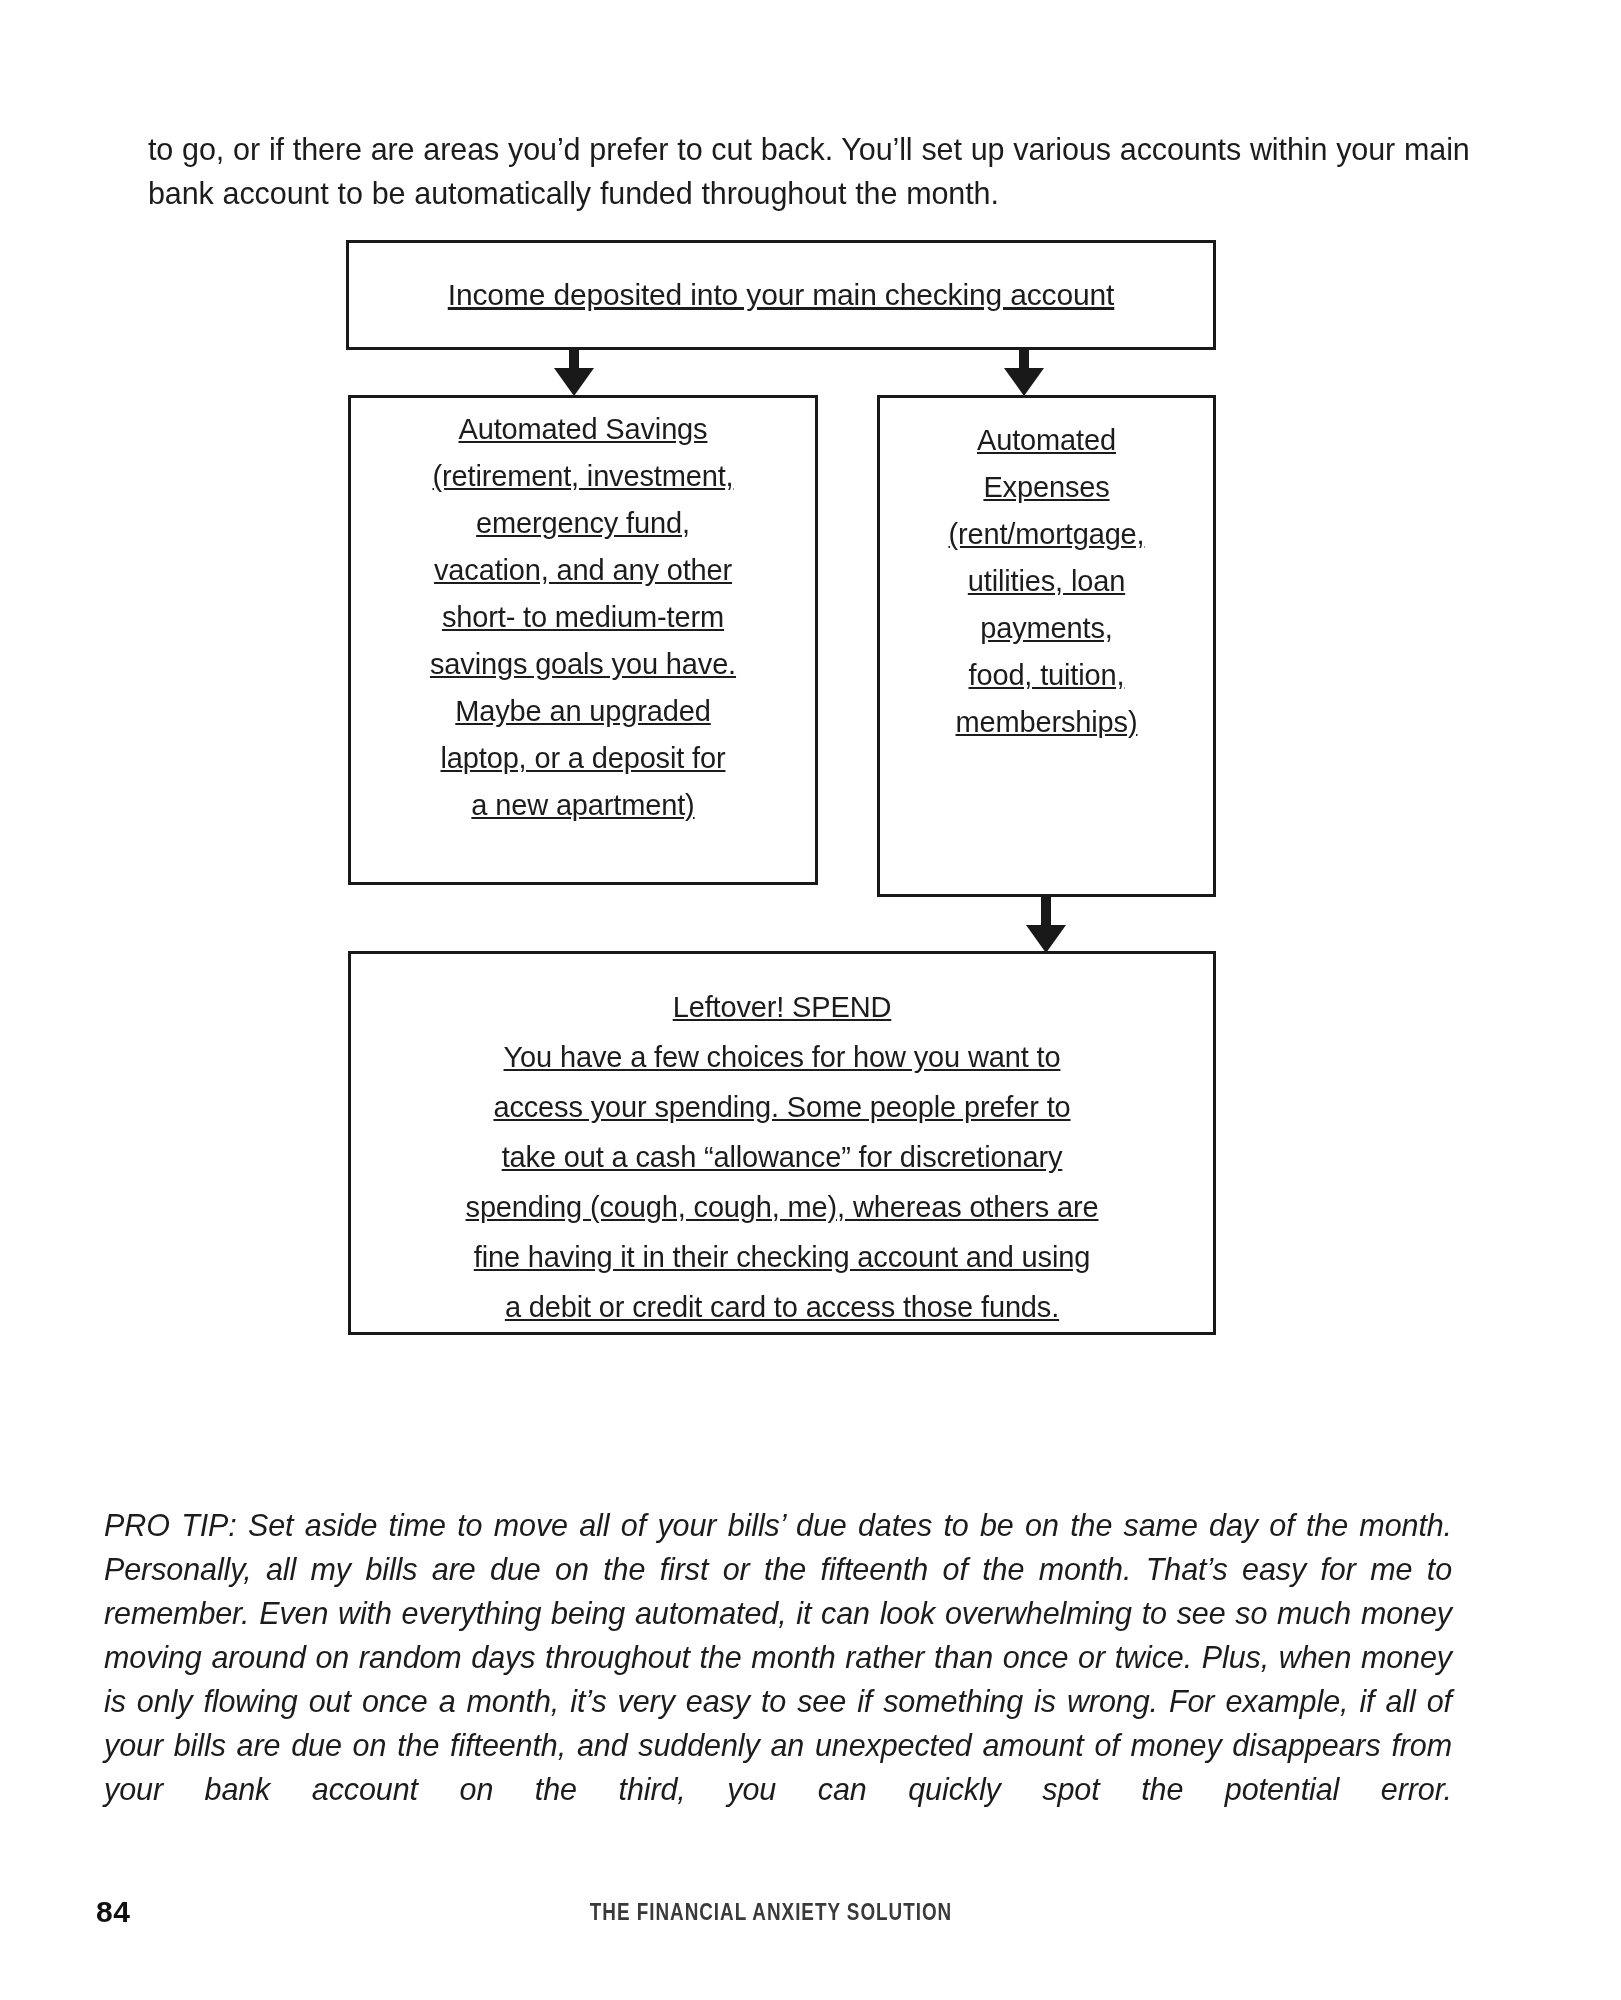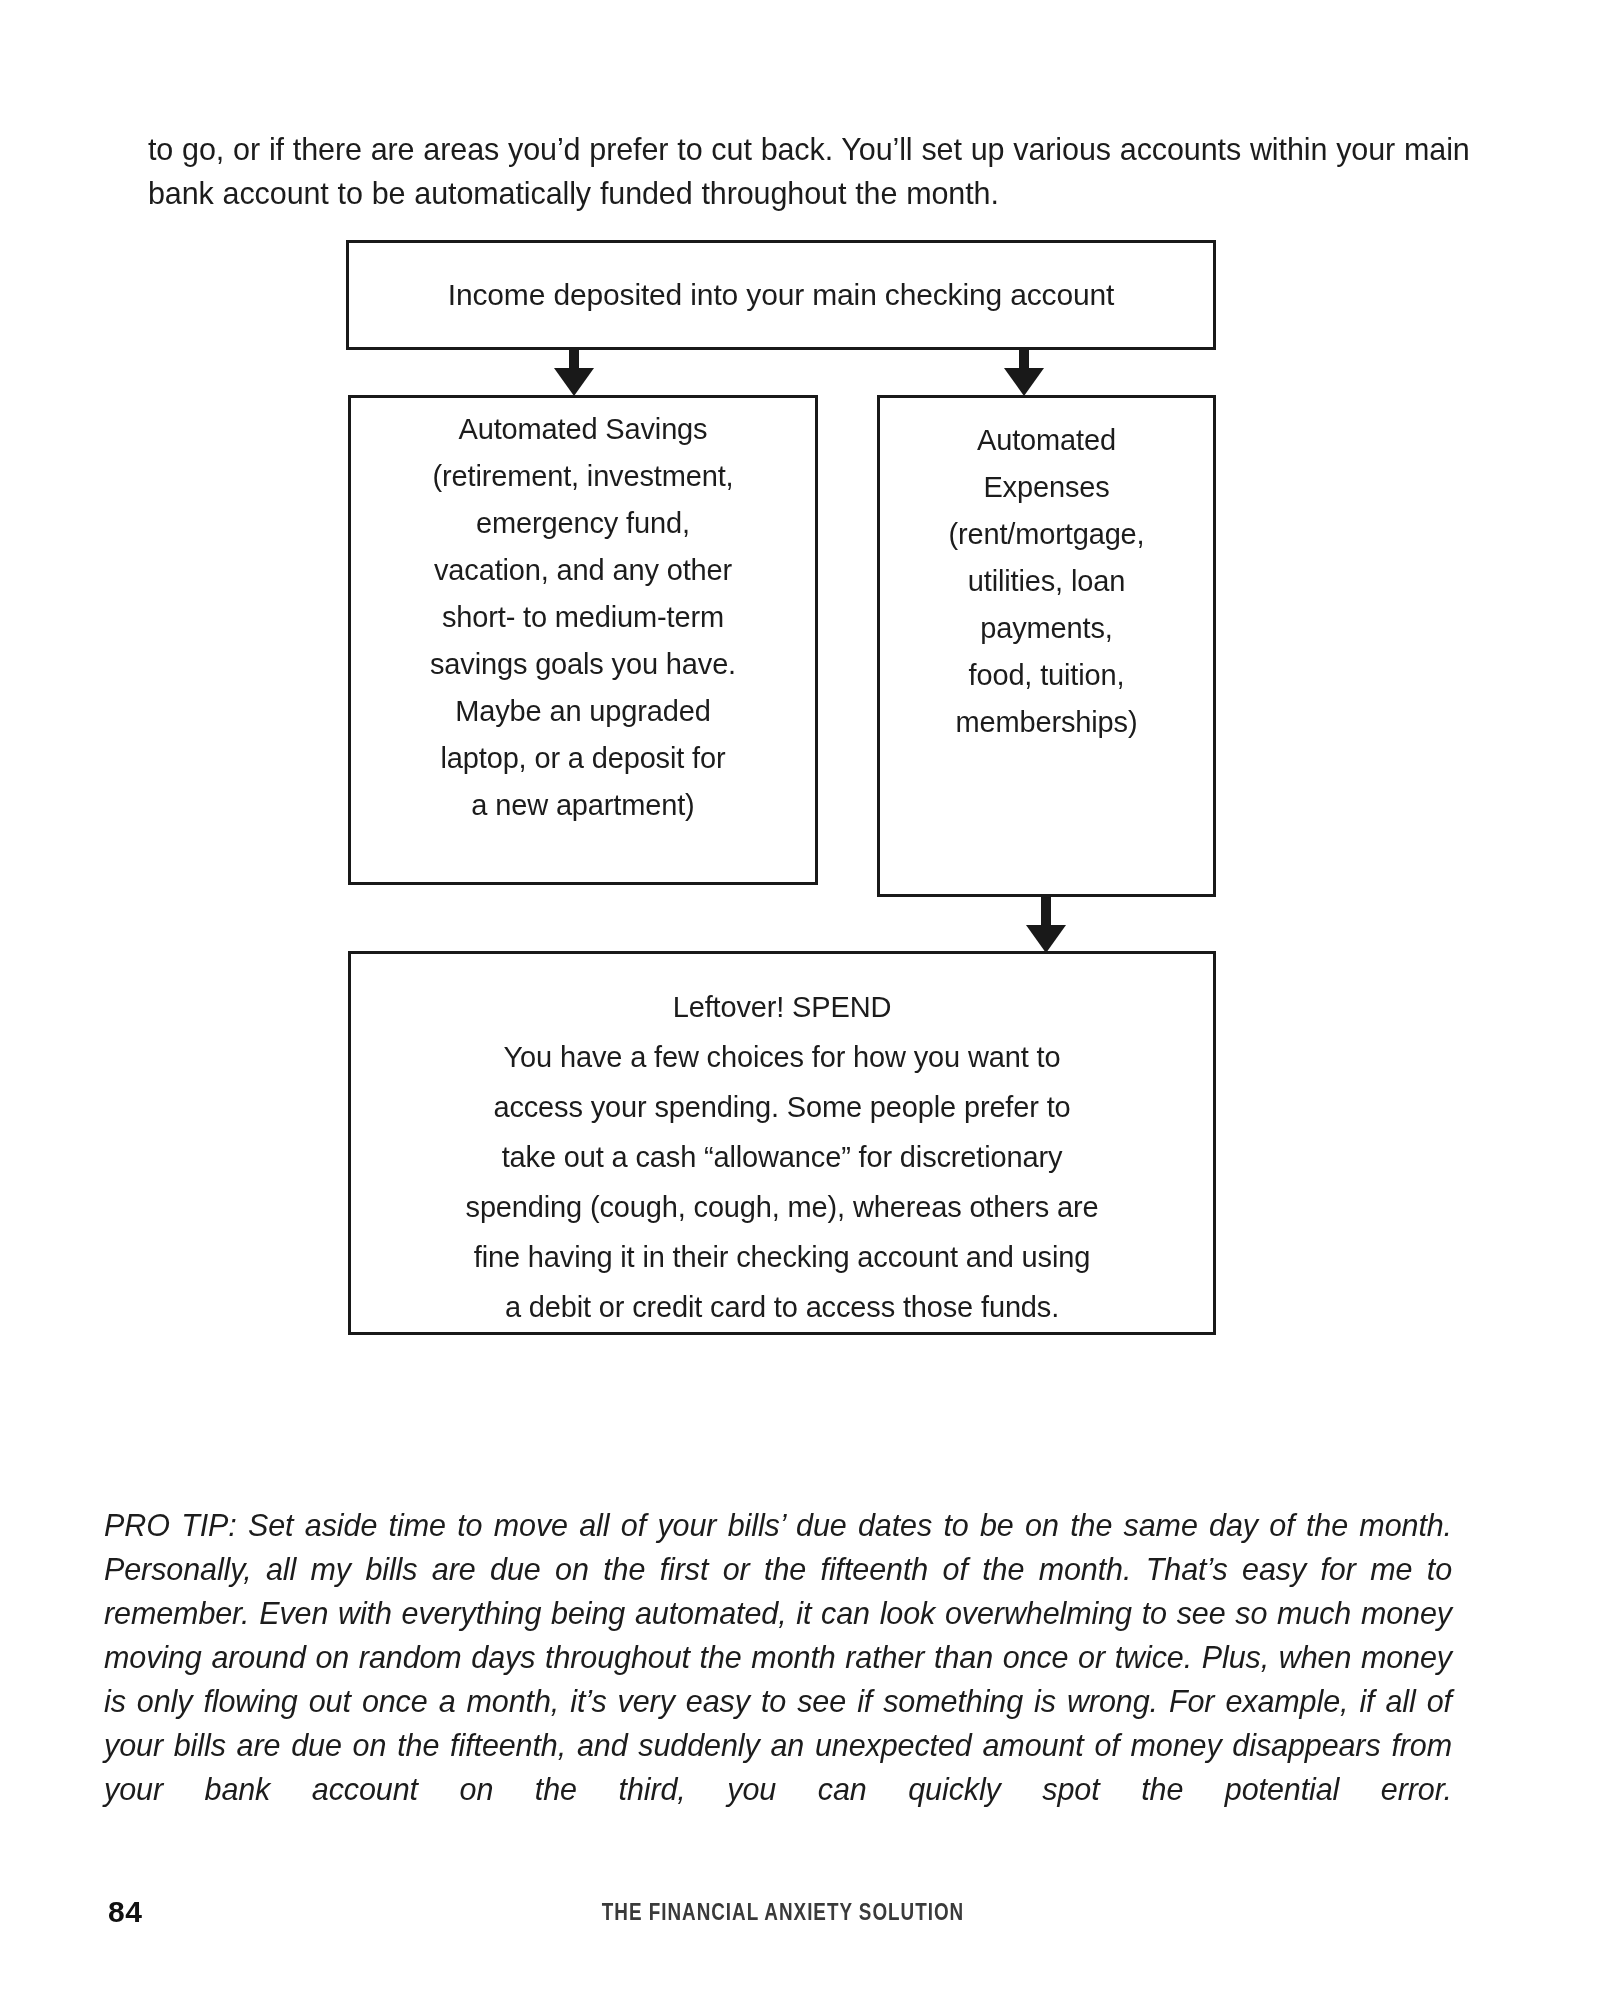--- a/index.html
+++ b/index.html
@@ -71,20 +71,21 @@
     justify-content: center;
     text-align: center;
     pointer-events: auto;
   }
   .fbox .ftext {
     font-size: 29px;
     line-height: 47px;
     color: #1c1c1c;
     letter-spacing: -0.15px;
     padding: 0 10px;
+    text-decoration: underline;
   }
 
   #box-income {
     left: 346px;
     top: 240px;
     width: 870px;
     height: 110px;
   }
   #box-income .ftext { font-size: 30px; line-height: 40px; }
 
@@ -161,21 +162,21 @@
     left: 1026px;
     top: 897px;
     width: 40px;
     height: 56px;
   }
   #arrow-bottom .shaft { height: 30px; }
 
   
   #footer {
     position: absolute;
-    left: 108px;
+    left: 96px;
     top: 1895px;
     width: 1350px;
     height: 40px;
   }
   #page-number {
     position: absolute;
     left: 0;
     top: 0;
     font-size: 30px;
     font-weight: bold;

